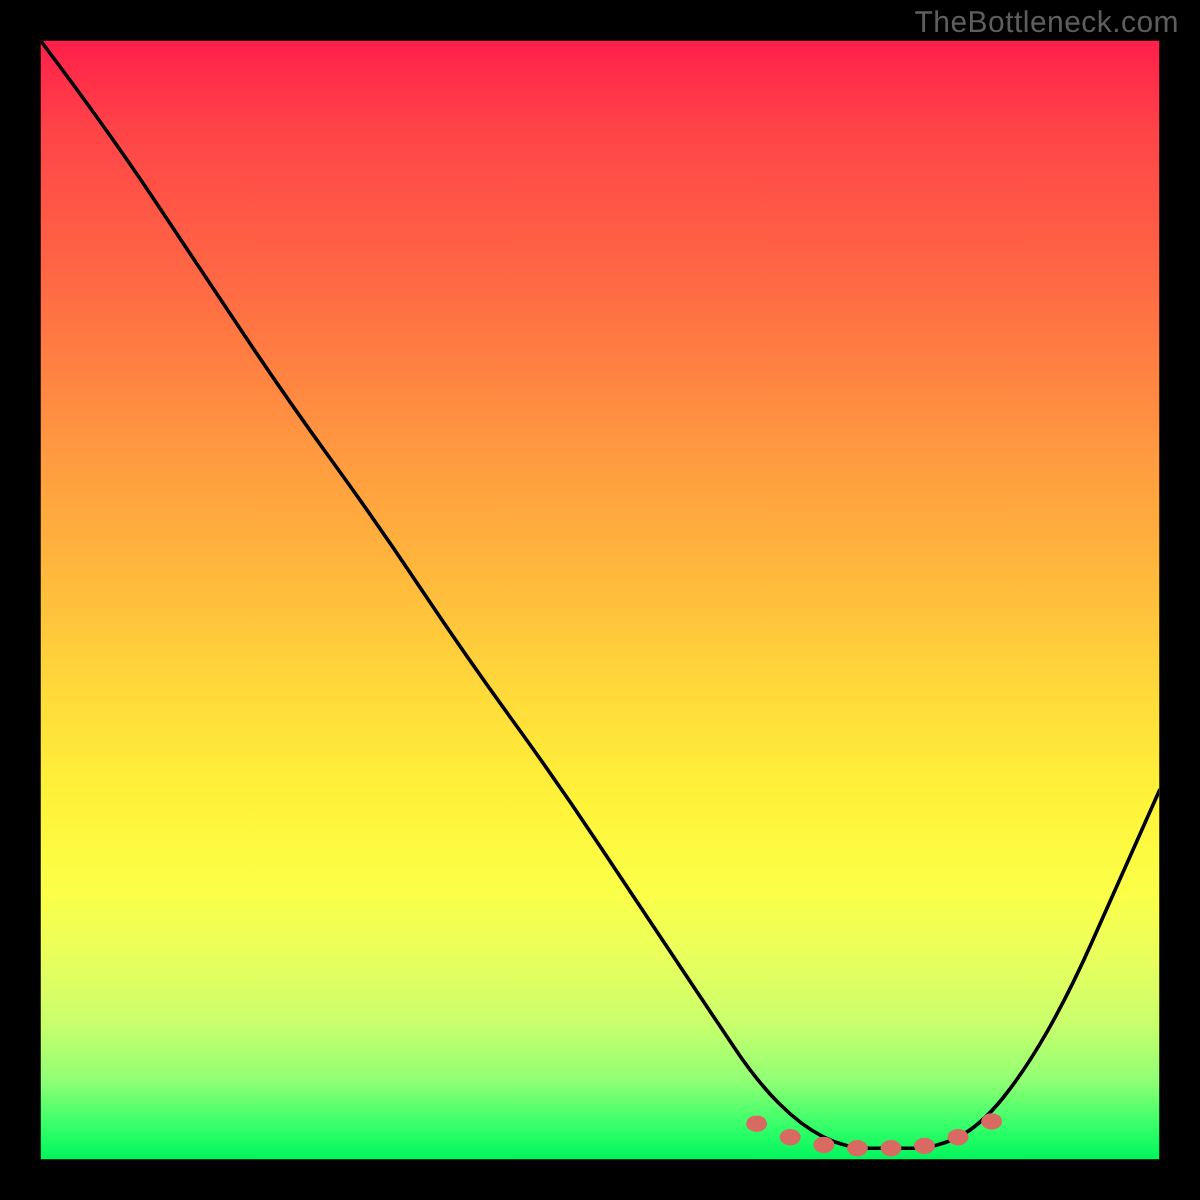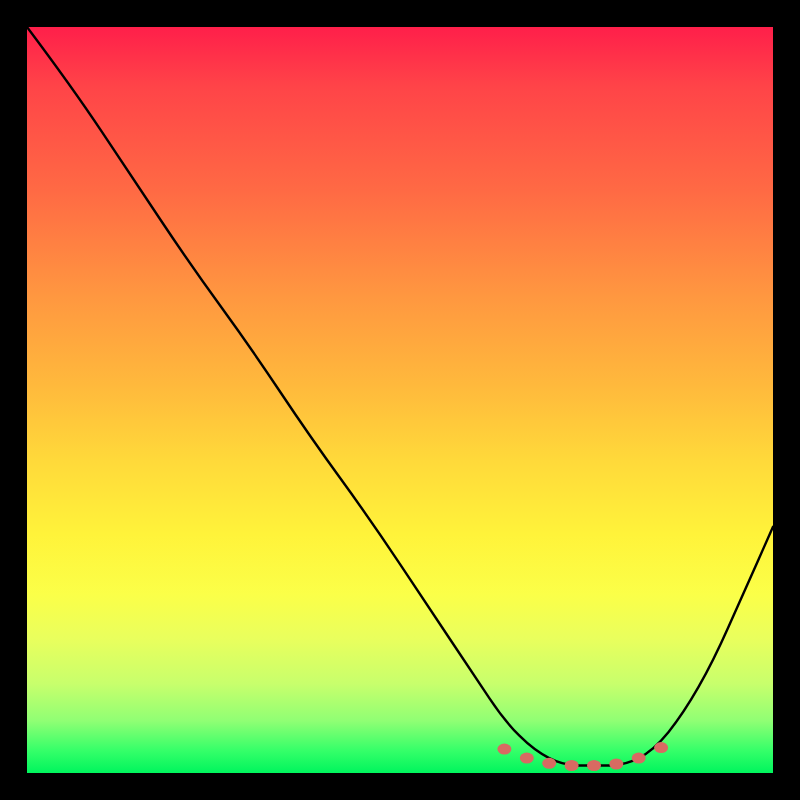--- a/index.html
+++ b/index.html
@@ -67,20 +67,21 @@
     stroke-linecap: round;
   }
   .dot {
     fill: #d86a62;
   }
 </style>
 </head>
 <body>
 
 <div class="frame">
+  <div class="watermark">TheBottleneck.com</div>
   <div class="plot-area">
     <div class="gradient"></div>
     <svg class="curve" viewBox="0 0 746 746" preserveAspectRatio="none">
       <path id="curve-path" class="curve-path" d="M 0.0 0.0 Q 44.8 59.7 74.6 104.4 Q 104.4 149.2 134.3 194.0 Q 164.1 238.7 194.0 279.8 Q 223.8 320.8 253.6 365.5 Q 283.5 410.3 313.3 451.3 Q 343.2 492.4 373.0 537.1 Q 402.8 581.9 425.2 615.5 Q 447.6 649.0 462.5 671.4 Q 477.4 693.8 492.4 708.7 Q 507.3 723.6 522.2 731.1 Q 537.1 738.5 552.0 738.5 Q 567.0 738.5 581.9 738.5 Q 596.8 738.5 611.7 731.1 Q 626.6 723.6 641.6 705.0 Q 656.5 686.3 671.4 660.2 Q 686.3 634.1 701.2 600.5 Q 716.2 567.0 731.1 533.4 L 746.0 499.8"></path>
       <g id="marker-group">
           <ellipse cx="477.4" cy="722.1" rx="7" ry="5.5" class="dot"></ellipse>
           <ellipse cx="499.8" cy="731.1" rx="7" ry="5.5" class="dot"></ellipse>
           <ellipse cx="522.2" cy="736.3" rx="7" ry="5.5" class="dot"></ellipse>
           <ellipse cx="544.6" cy="738.5" rx="7" ry="5.5" class="dot"></ellipse>
           <ellipse cx="567.0" cy="738.5" rx="7" ry="5.5" class="dot"></ellipse>

